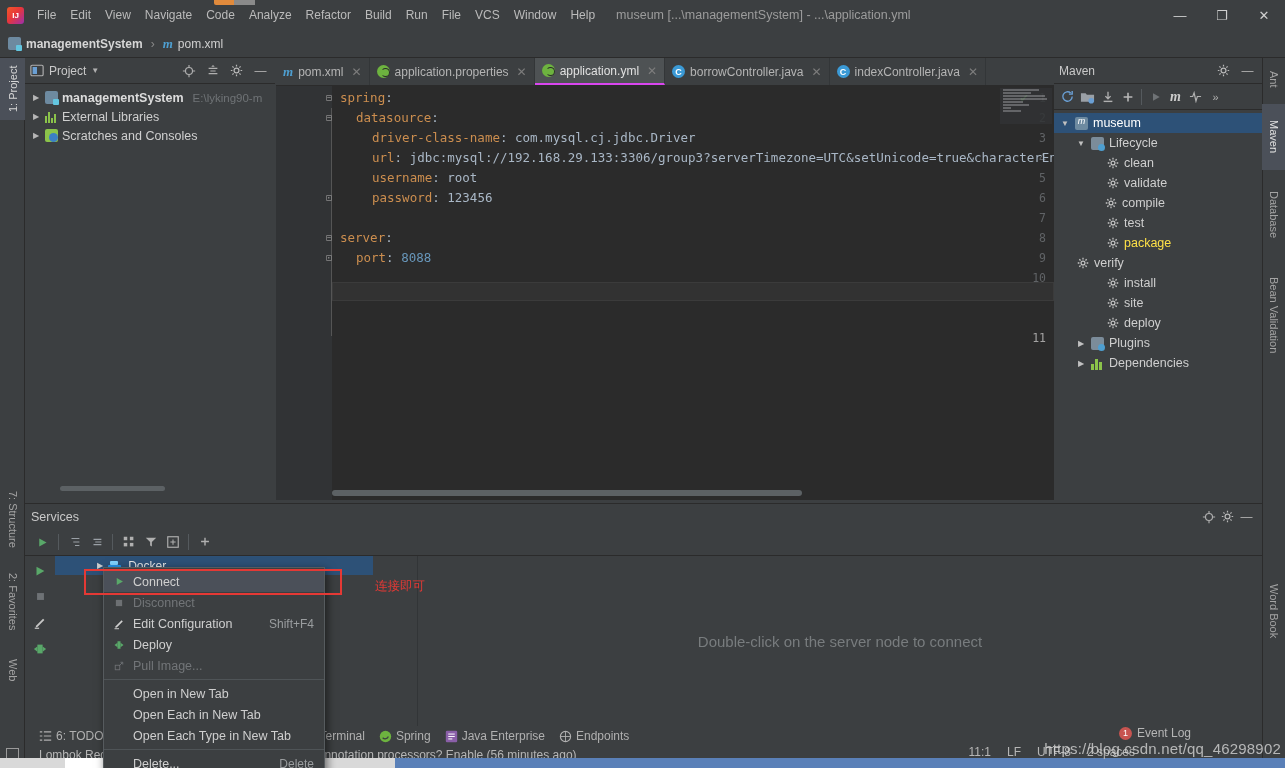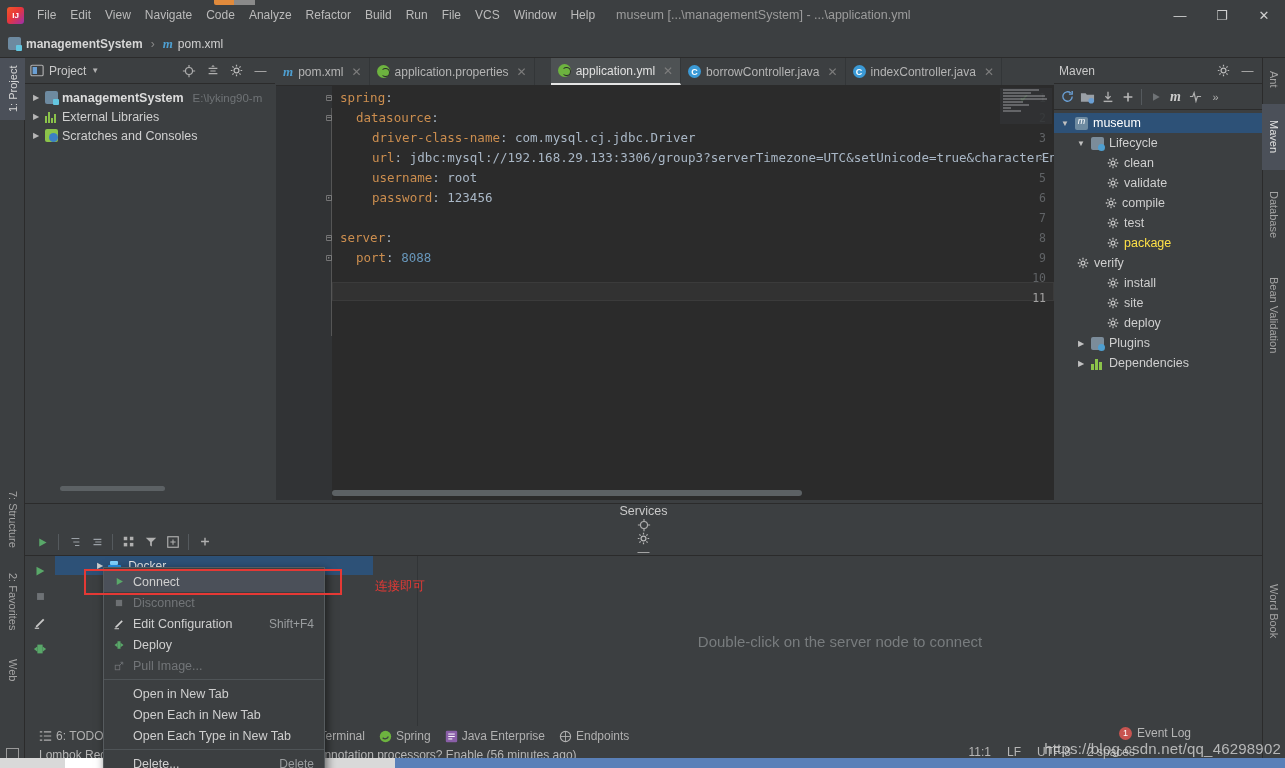--- a/index.html
+++ b/index.html
@@ -70,32 +70,32 @@
   .ic-ext{width:13px;height:13px;flex:none;display:flex;align-items:flex-end;gap:1px;}
   .ic-ext i{width:2px;background:#8bc34a;display:block;}
   .ic-scr{width:13px;height:13px;flex:none;border-radius:2px;background:#8bc34a;position:relative;}
   .ic-scr::after{content:"";position:absolute;left:4px;top:4px;width:9px;height:9px;border-radius:50%;background:#3b7fc4;}
   .proj-scroll{position:absolute;left:35px;bottom:2px;width:105px;height:5px;background:#5c6164;border-radius:3px;}
 
   
   .editor{position:absolute;left:276px;top:58px;width:778px;height:442px;background:#2b2b2b;}
   .tabbar{height:28px;background:#3c3f41;display:flex;align-items:stretch;border-bottom:1px solid #2b2b2b;overflow:hidden;}
   .tab{display:flex;align-items:center;gap:5px;padding:0 7px;font-size:12px;color:#b4b4b4;white-space:nowrap;border-right:1px solid #333638;}
-  .tab.active{background:#4e5254;color:#e0e0e0;border-bottom:2px solid #e5e5e5;margin-left:16px;}
+  .tab.active{background:#4e5254;color:#e0e0e0;border-bottom:2px solid #d946ef;}
   .tab .x{color:#7d7d7d;font-size:12px;margin-left:3px;}
   .ic-xml{color:#4e9fd1;font-weight:bold;font-style:italic;font-family:"Liberation Serif",serif;font-size:13px;}
   .ic-spring{width:13px;height:13px;border-radius:50%;background:#6db33f;position:relative;flex:none;}
   .ic-spring::after{content:"";position:absolute;left:4px;top:3px;width:7px;height:7px;border-radius:50%;border:1.5px solid #2b2b2b;border-left-color:transparent;}
   .ic-java{width:13px;height:13px;border-radius:50%;background:#3b9ad6;color:#fff;font-size:9px;
            display:flex;align-items:center;justify-content:center;flex:none;font-weight:bold;}
   .code{position:absolute;left:0;top:28px;width:778px;height:414px;background:#2b2b2b;
         font-family:"DejaVu Sans Mono", monospace;font-size:12.5px;}
   .gutter{position:absolute;left:0;top:0;width:56px;height:414px;background:#313335;}
   .lnum{position:absolute;right:8px;color:#606366;font-size:11.5px;text-align:right;}
-  .lnum.cur{color:#a4a3a3;}
+  .lnum.cur{color:#a4a3a3;margin-top:40px;}
   .fold{position:absolute;left:50px;color:#8a8a8a;font-size:10px;}
   .codeline{position:absolute;left:64px;white-space:pre;}
   .k-key{color:#cc8e4f;}
   .k-val{color:#a9b7c6;}
   .k-num{color:#6897bb;margin-top:13px;}
   .k-plain{color:#a9b7c6;}
   .foldline{position:absolute;left:55px;top:22px;width:1px;height:228px;background:#555;}
   .curline{position:absolute;left:56px;top:196px;width:722px;height:19px;background:#323232;border:1px solid #3b3b3b;}
   .hgutter-scroll{position:absolute;left:56px;bottom:4px;width:470px;height:6px;background:#5c6164;border-radius:3px;}
   .checkmark{position:absolute;right:26px;top:4px;color:#57a64a;font-size:13px;}
@@ -110,21 +110,21 @@
   .gearicon{width:12px;height:12px;flex:none;color:#b9b9b9;font-size:11px;display:flex;align-items:center;justify-content:center;}
   .ic-mvnproj{width:13px;height:13px;flex:none;background:#6d8aa0;border-radius:2px;position:relative;}
   .ic-mvnproj::after{content:"m";position:absolute;left:0;top:-1px;width:100%;text-align:center;font-size:9px;color:#fff;font-style:italic;}
   .ic-folder{width:13px;height:13px;flex:none;background:#7b8c9a;border-radius:2px;position:relative;}
   .ic-folder::after{content:"";position:absolute;right:-1px;bottom:-1px;width:7px;height:7px;border-radius:50%;background:#4e9fd1;}
   .ic-deps{width:13px;height:13px;flex:none;display:flex;align-items:flex-end;gap:1px;}
   .ic-deps i{width:3px;display:block;background:#8bc34a;}
 
   
   .services{position:absolute;left:25px;top:503px;width:1237px;height:222px;background:#3c3f41;border-top:1px solid #2b2b2b;}
-  .svc-hdr{height:25px;display:flex;align-items:center;padding:0 6px;flex-direction:column;}
+  .svc-hdr{height:25px;display:flex;align-items:center;padding:0 6px;}
   .svc-hdr .t{font-size:12.5px;color:#c9c9c9;}
   .svc-tb{position:absolute;left:0;top:25px;width:1237px;height:27px;display:flex;align-items:center;gap:3px;padding-left:8px;border-bottom:1px solid #2b2b2b;}
   .svc-left{position:absolute;left:0;top:52px;width:30px;height:170px;display:flex;flex-direction:column;align-items:center;gap:7px;padding-top:5px;}
   .svc-tree{position:absolute;left:30px;top:52px;width:360px;height:170px;}
   .svc-main{position:absolute;left:392px;top:52px;width:845px;height:170px;border-left:1px solid #323537;
             display:flex;align-items:center;justify-content:center;color:#787c7e;font-size:15px;}
   .docker-row{display:flex;align-items:center;gap:5px;height:19px;padding-left:42px;background:#2d5177;width:318px;}
   .ic-docker{width:15px;height:13px;flex:none;position:relative;}
   .ic-docker::before{content:"";position:absolute;left:0;bottom:1px;width:13px;height:6px;background:#2496ed;border-radius:1px;}
   .ic-docker::after{content:"";position:absolute;left:2px;bottom:7px;width:8px;height:4px;background:#7fd3ff;border-radius:1px;}

